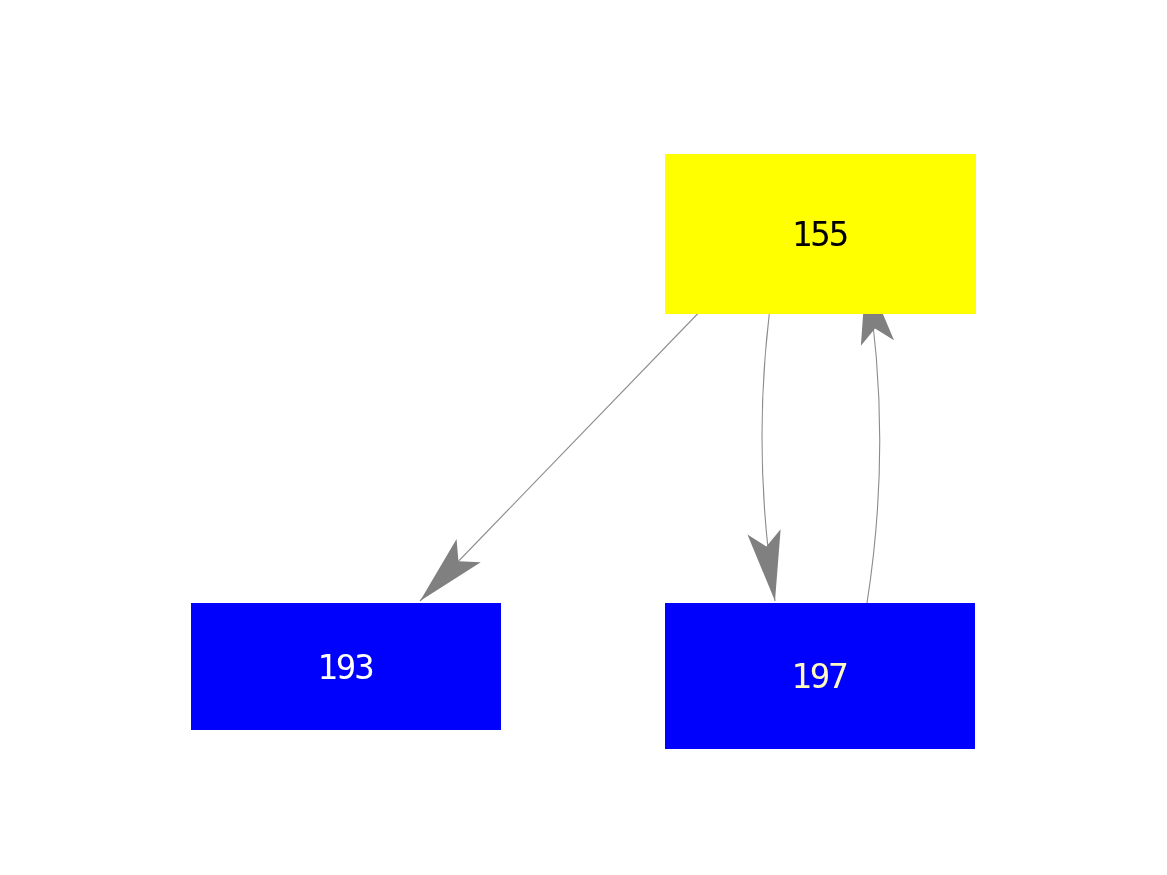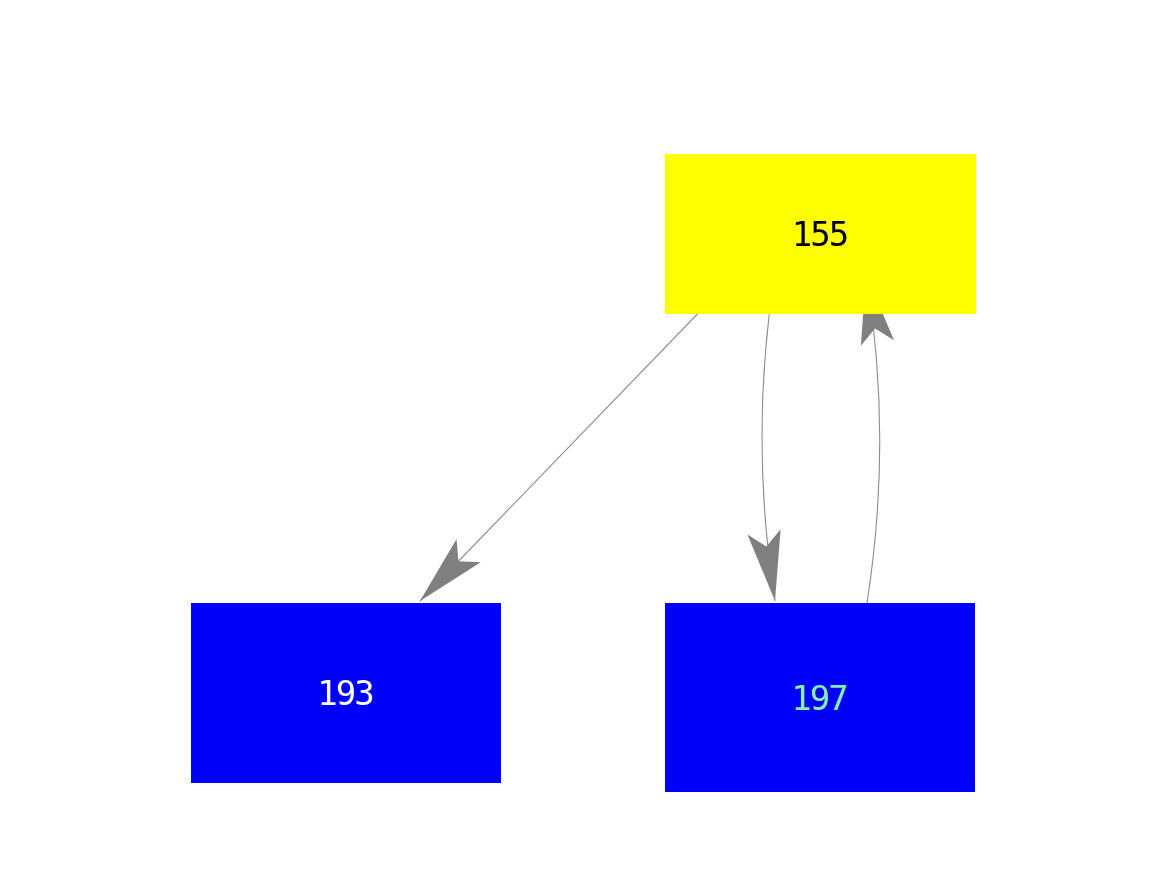--- a/index.html
+++ b/index.html
@@ -36,19 +36,19 @@
     <g id="edge-group">
         <path d="M 738 272 L 420 601" fill="none" stroke="#8b8b8b" stroke-width="1.1" marker-end="url(#stealth-arrow)"></path>
         <path d="M 775 272 Q 749 437 775 601" fill="none" stroke="#8b8b8b" stroke-width="1.1" marker-end="url(#stealth-arrow)"></path>
         <path d="M 867 603 Q 893 437 866 274" fill="none" stroke="#8b8b8b" stroke-width="1.1" marker-end="url(#stealth-arrow)"></path>
       </g>
   </svg>
 
 <div class="graph-node" style="left: 665px; top: 112px; width: 311px; height: 160px; background: rgb(255, 255, 0); color: rgb(0, 0, 0); margin-top: 42px;">
       <span class="node-label">155</span>
     </div>
-    <div class="graph-node" style="left: 191px; top: 603px; width: 310px; height: 180px; background: rgb(0, 0, 253); color: rgb(255, 255, 255);">
+    <div class="graph-node" style="left: 191px; top: 603px; width: 310px; height: 127px; background: rgb(0, 0, 253); color: rgb(255, 255, 255);">
       <span class="node-label">193</span>
     </div>
-    <div class="graph-node" style="left: 665px; top: 603px; width: 310px; height: 189px; background: rgb(0, 0, 253); color: #86efac;">
+    <div class="graph-node" style="left: 665px; top: 603px; width: 310px; height: 146px; background: rgb(0, 0, 253); color: #fef9c3;">
       <span class="node-label">197</span>
     </div>
   </div>
 
 </body></html>

